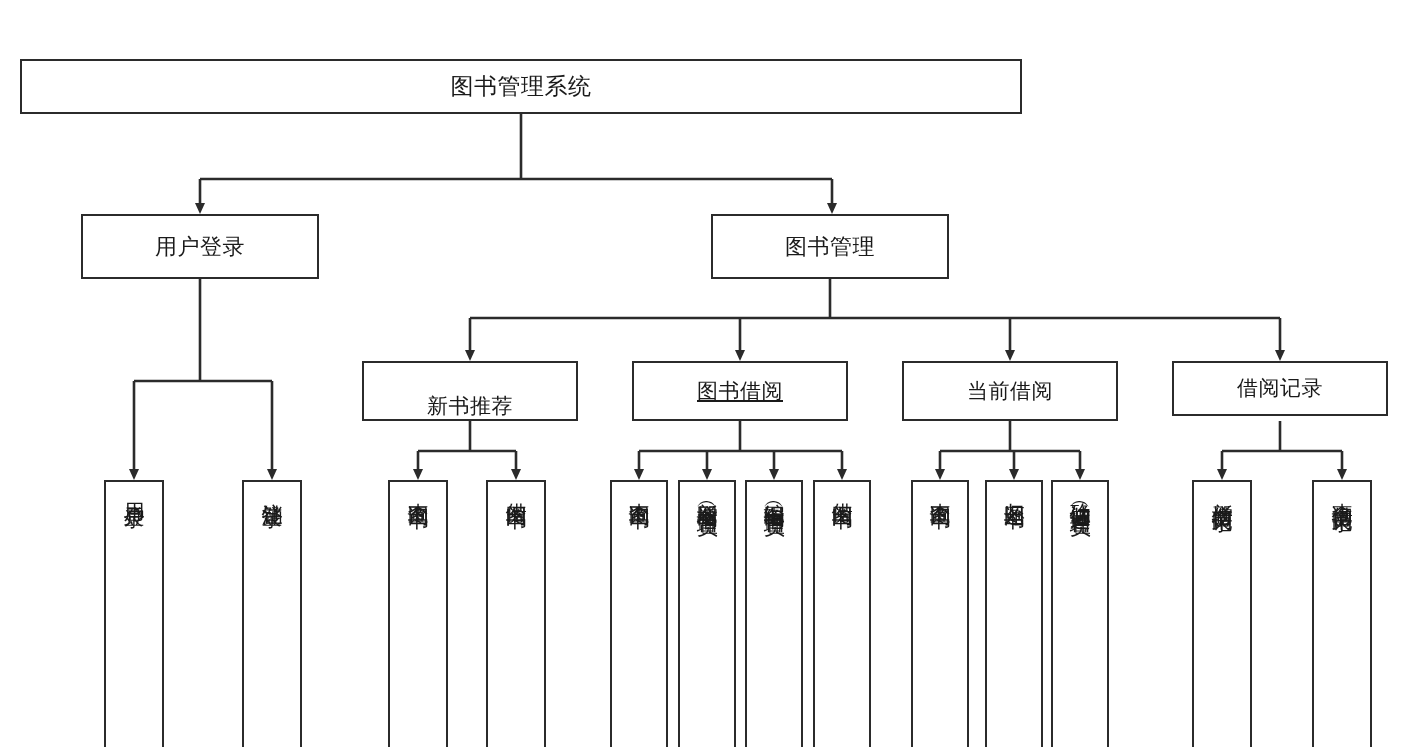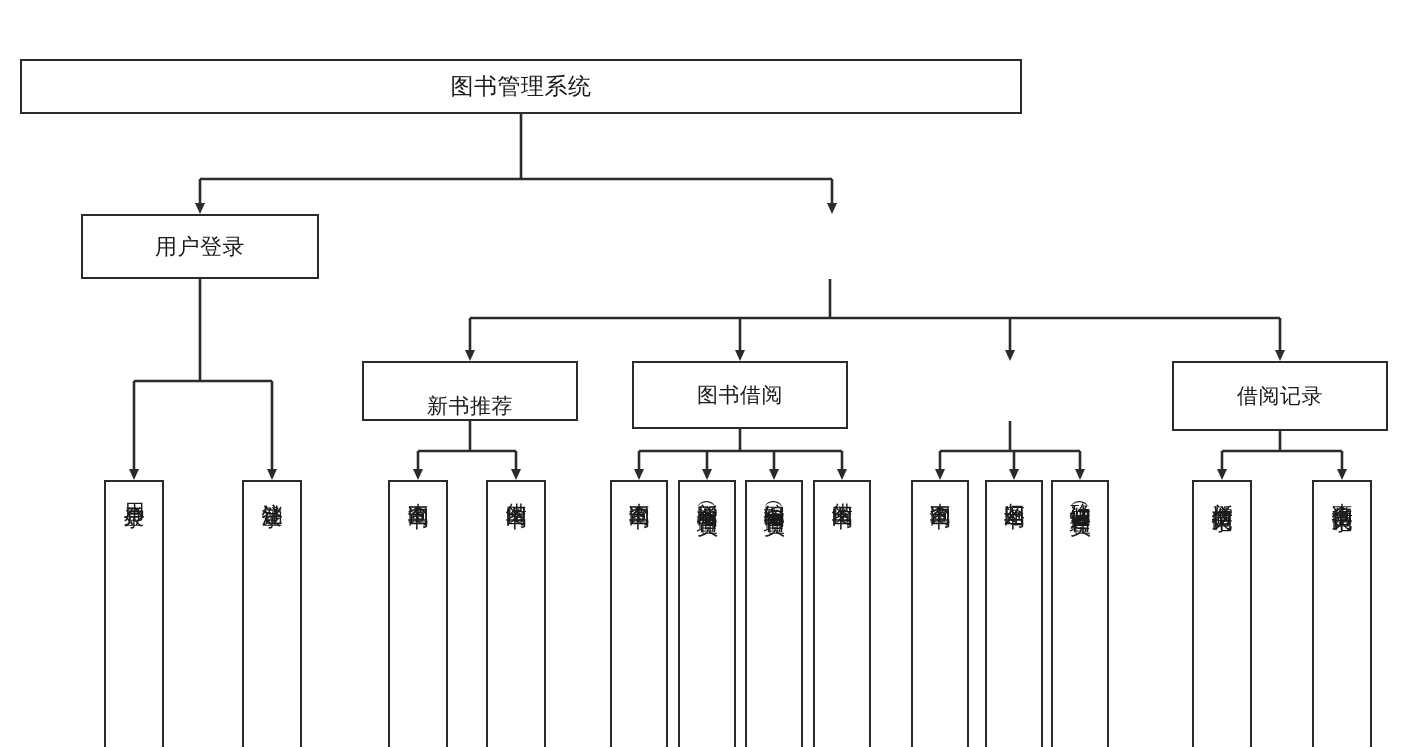--- a/index.html
+++ b/index.html
@@ -124,28 +124,34 @@
     </g>
   </svg>
 
   <div class="node root" id="node-root" style="left: 20px; top: 13px; width: 1002px; height: 55px;">
     <span class="node-label">图书管理系统</span>
   </div>
 
   <div class="node lvl2" id="node-l2-0" style="left: 81px; top: 168px; width: 238px; height: 65px;">
     <span class="node-label">用户登录</span>
   </div>
+  <div class="node lvl2" id="node-l2-1" style="left: 711px; top: 168px; width: 238px; height: 65px;">
+    <span class="node-label">图书管理</span>
+  </div>
 
   <div class="node lvl3" id="node-l3-0" style="left: 362px; top: 315px; width: 216px; height: 60px; align-items: flex-end;">
     <span class="node-label">新书推荐</span>
   </div>
-  <div class="node lvl3" id="node-l3-1" style="left: 632px; top: 315px; width: 216px; height: 68px;">
+  <div class="node lvl3" id="node-l3-1" style="left: 632px; top: 315px; width: 216px; height: 60px; text-decoration: underline;">
     <span class="node-label">图书借阅</span>
   </div>
-  <div class="node lvl3" id="node-l3-3" style="left: 1172px; top: 315px; width: 216px; height: 70px;">
+  <div class="node lvl3" id="node-l3-2" style="left: 902px; top: 315px; width: 216px; height: 60px;">
+    <span class="node-label">当前借阅</span>
+  </div>
+  <div class="node lvl3" id="node-l3-3" style="left: 1172px; top: 315px; width: 216px; height: 55px;">
     <span class="node-label">借阅记录</span>
   </div>
 
   <div class="node leaf" id="node-leaf-0" style="left: 104px; top: 434px; width: 60px; height: 299px;">
     <span class="node-label">用户登录</span>
   </div>
   <div class="node leaf" id="node-leaf-1" style="left: 242px; top: 434px; width: 60px; height: 299px;">
     <span class="node-label">注销登录</span>
   </div>
   <div class="node leaf" id="node-leaf-2" style="left: 388px; top: 434px; width: 60px; height: 299px;">

